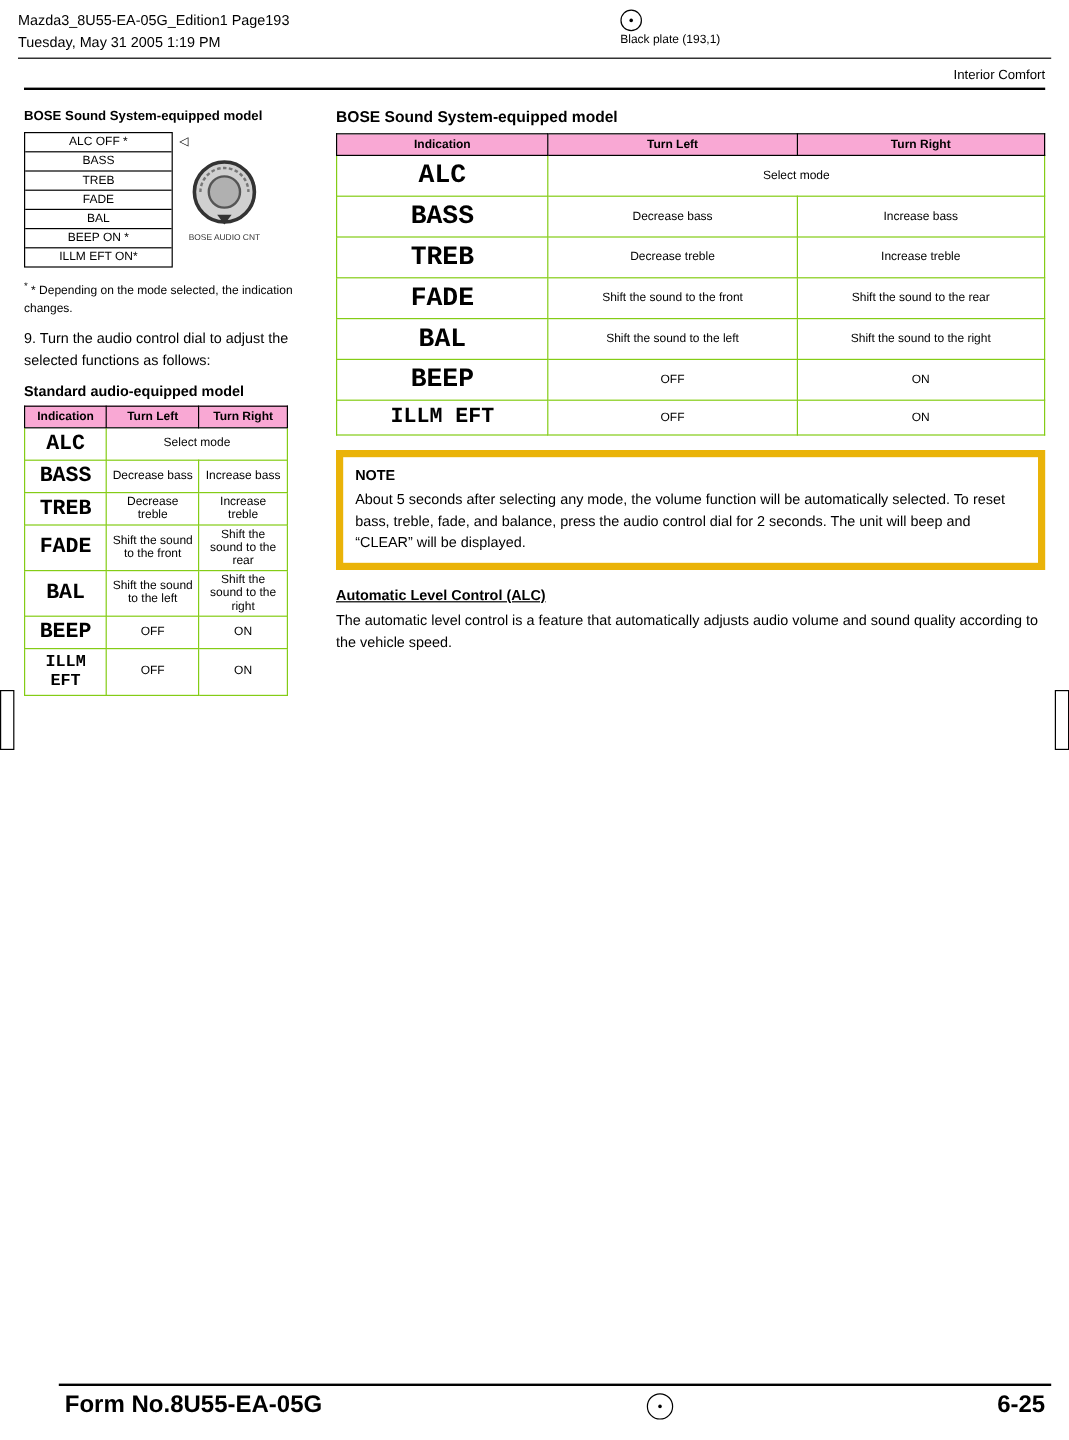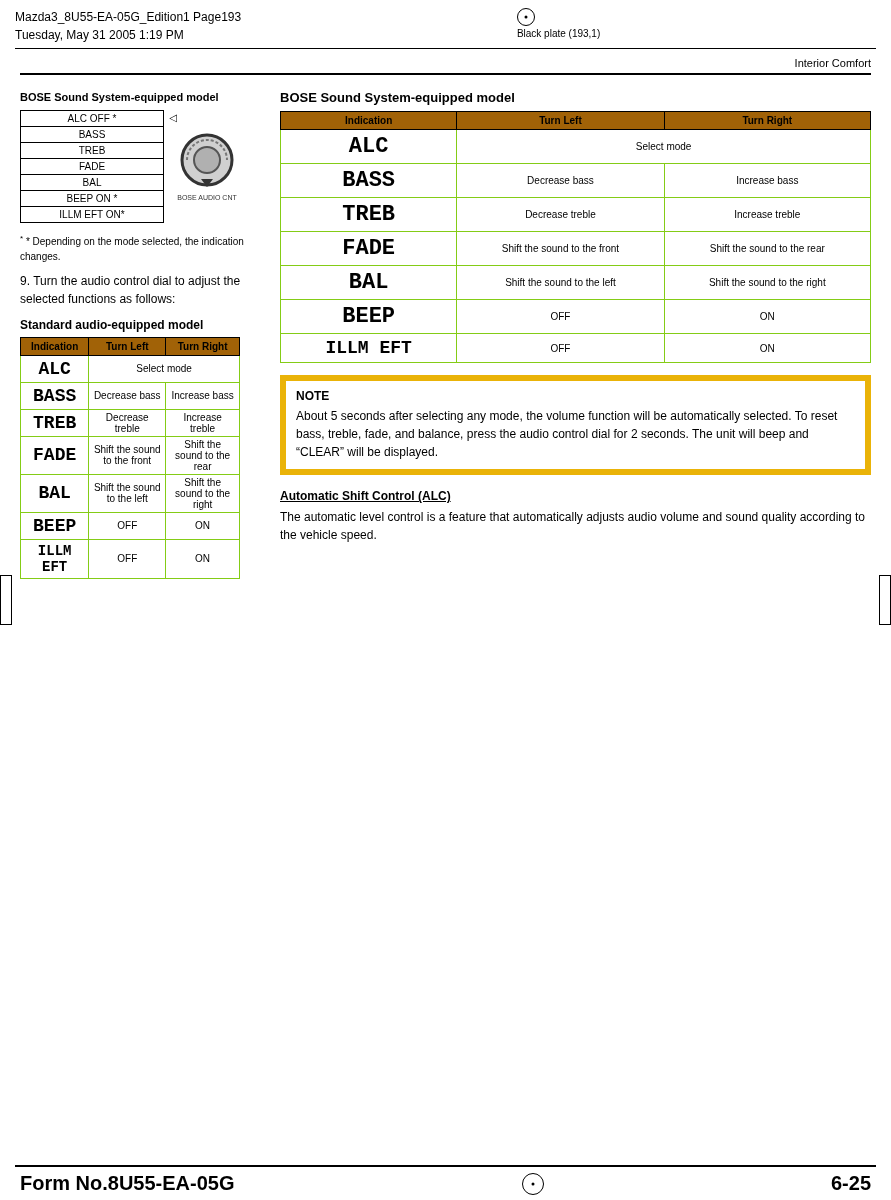--- a/index.html
+++ b/index.html
@@ -100,21 +100,21 @@
 
     
     .bose-diagram {
       display: flex;
       gap: 8px;
       margin-bottom: 10px;
     }
     .bose-menu {
       border: 1px solid #000;
       padding: 0;
-      width: 144px;
+      width: 124px;
     }
     .bose-menu-item {
       border-bottom: 1px solid #000;
       padding: 2px 4px;
       font-size: 10px;
       text-align: center;
       position: relative;
     }
     .bose-menu-item:last-child {
       border-bottom: none;
@@ -147,21 +147,21 @@
       width: 100%;
       font-size: 11px;
     }
     .std-table {
       width: 220px;
     }
     .bose-table {
       width: 100%;
     }
     th {
-      background: #a16207;
+      background: #f9a8d4;
       border: 1px solid #000;
       padding: 3px 5px;
       text-align: center;
       font-size: 10px;
       font-weight: bold;
     }
     td {
       border: 1px solid #84cc16;
       padding: 2px 4px;
       text-align: center;
@@ -223,23 +223,24 @@
       margin-bottom: 5px;
     }
     .alc-text {
       font-size: 12px;
       line-height: 1.5;
     }
 
     
     .page-footer {
       position: absolute;
-      bottom: 0;
+      bottom: 12px;
       left: 0;
       right: 0;
+      padding-left: 34px;
     }
     .footer-rule {
       border: none;
       border-top: 2px solid #000;
       margin: 0 15px;
     }
     .footer-content {
       display: flex;
       justify-content: space-between;
       align-items: center;
@@ -459,21 +460,21 @@
         </tr>
       </tbody>
     </table>
 
     <div class="note-box">
       <div class="note-title">NOTE</div>
       <div class="note-text">About 5 seconds after selecting any mode, the volume function will be automatically selected. To reset bass, treble, fade, and balance, press the audio control dial for 2 seconds. The unit will beep and “CLEAR” will be displayed.</div>
     </div>
 
     <div class="alc-section">
-      <div class="alc-title">Automatic Shift Control (ALC)</div>
+      <div class="alc-title">Automatic Level Control (ALC)</div>
       <div class="alc-text">The automatic level control is a feature that automatically adjusts audio volume and sound quality according to the vehicle speed.</div>
     </div>
 
   </div>
 </div>
 
 <div class="left-side-marker"></div>
 <div class="right-side-marker"></div>
 
 <div class="page-footer">

